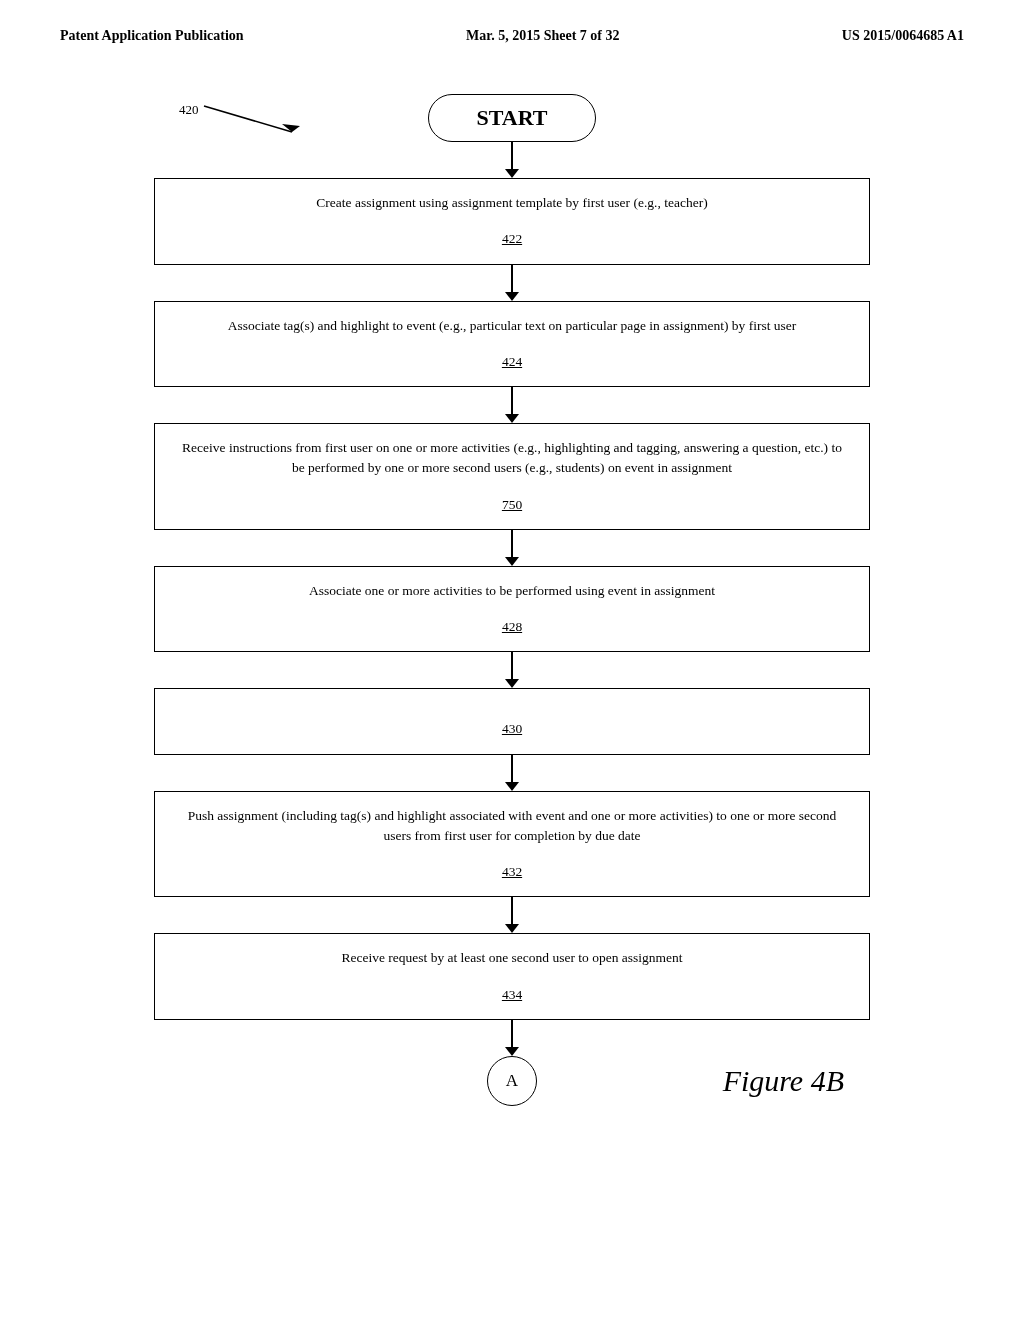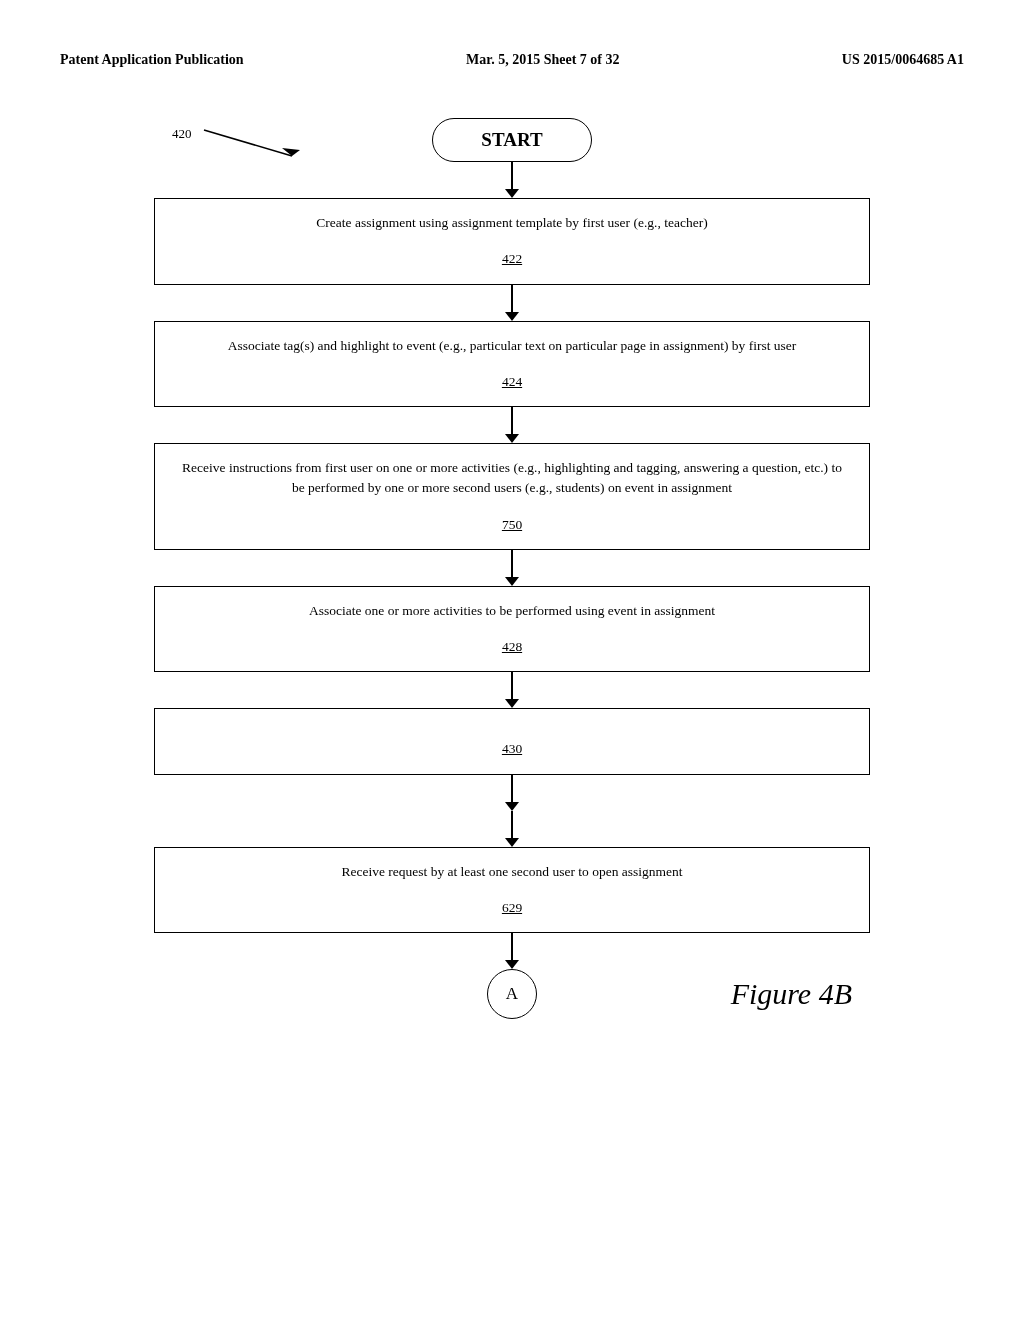--- a/index.html
+++ b/index.html
@@ -12,21 +12,20 @@
       overflow: hidden;
     }
 
     
     .page-header {
       display: flex;
       justify-content: space-between;
       align-items: flex-start;
       padding: 28px 60px 0 60px;
       border-bottom: none;
-      margin-top: 24px;
     }
     .header-left {
       font-size: 14px;
       font-weight: bold;
     }
     .header-center {
       font-size: 14px;
       font-weight: bold;
     }
     .header-right {
@@ -41,21 +40,21 @@
       align-items: center;
       padding-top: 50px;
       position: relative;
     }
 
     
     .terminal {
       border: 1.5px solid #000;
       border-radius: 28px;
       padding: 10px 48px;
-      font-size: 19px;
+      font-size: 22px;
       font-weight: bold;
       background: #fff;
       text-align: center;
       min-width: 140px;
     }
 
     
     .process-box {
       border: 1.5px solid #000;
       padding: 14px 24px;
@@ -118,21 +117,21 @@
 <div class="page-header">
   <span class="header-left">Patent Application Publication</span>
   <span class="header-center">Mar. 5, 2015   Sheet 7 of 32</span>
   <span class="header-right">US 2015/0064685 A1</span>
 </div>
 
 <div class="flowchart" style="position:relative;">
 
   <div style="position:relative; width:680px; display:flex; justify-content:center; margin-bottom:0;">
 
-    <div style="position:absolute; left:0; top:8px; font-size:13px;">420</div>
+    <div style="position:absolute; left:7px; top:8px; font-size:13px;">420</div>
 
     <svg style="position:absolute; left:10px; top:0px;" width="160" height="50">
       <line x1="22" y1="12" x2="110" y2="38" stroke="#000" stroke-width="1.5"></line>
       <polygon points="110,38 100,30 118,32" fill="#000"></polygon>
     </svg>
 
     <div class="terminal">START</div>
   </div>
 
   <div class="arrow-down"></div>
@@ -164,30 +163,34 @@
   </div>
 
   <div class="arrow-down"></div>
 
   <div class="process-box">
     <span class="ref-num">430</span>
   </div>
 
   <div class="arrow-down"></div>
 
+  <div class="process-box">
+    <span>Push assignment (including tag(s) and highlight associated with event and one or more activities) to one or more second users from first user for completion by due date</span>
+    <span class="ref-num">432</span>
+  </div>
 
   <div class="arrow-down"></div>
 
   <div class="process-box">
     <span>Receive request by at least one second user to open assignment</span>
-    <span class="ref-num">629</span>
+    <span class="ref-num">434</span>
   </div>
 
   <div class="arrow-down"></div>
 
   <div style="display:flex; align-items:center; width:680px; position:relative;">
     <div style="flex:1; display:flex; justify-content:center;">
       <div class="circle-connector">A</div>
     </div>
-    <div style="position:absolute; right:0; font-size:30px; font-style:italic;">Figure 4B</div>
+    <div style="position:absolute; right:8px; font-size:30px; font-style:italic;">Figure 4B</div>
   </div>
 
 </div>
 
 </body></html>

